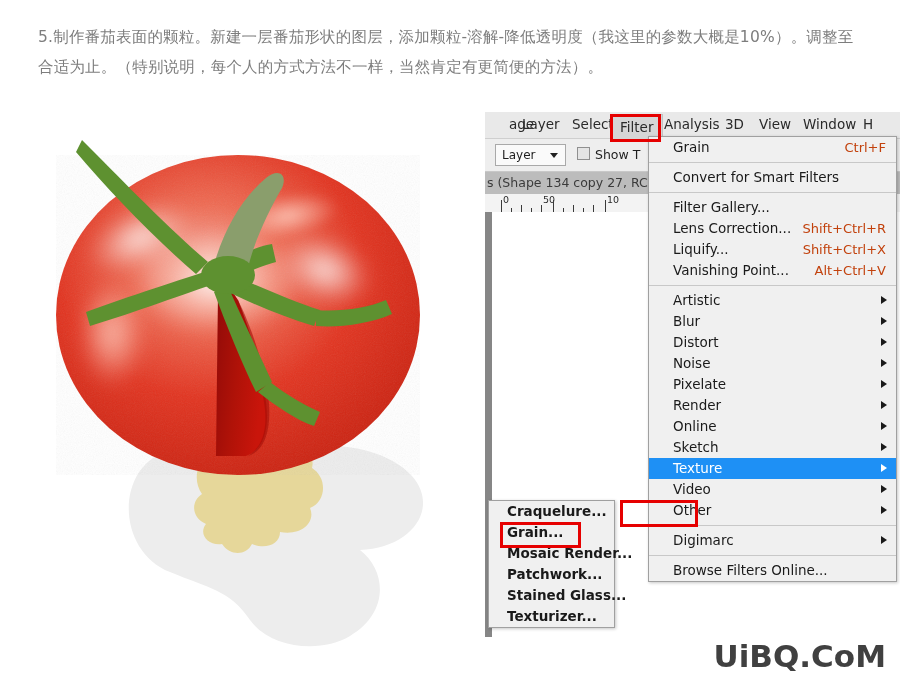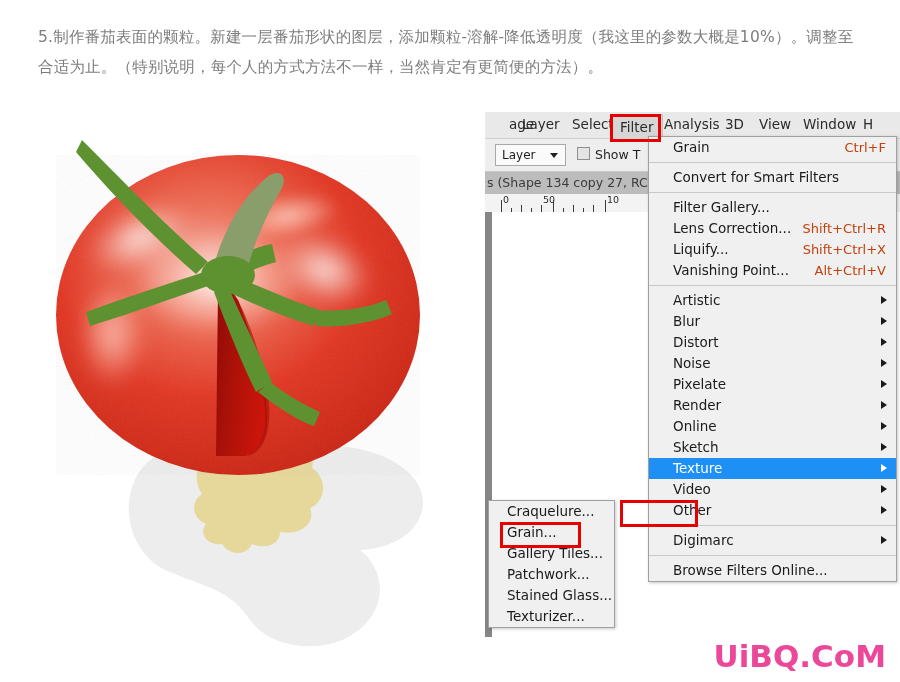--- a/index.html
+++ b/index.html
@@ -191,21 +191,21 @@
   .menu-item {
     position: relative;
     height: 21px;
     line-height: 21px;
     font-size: 13.5px;
     color: #1a1a1a;
     padding-left: 24px;
     font-family: "DejaVu Sans", "Liberation Sans", sans-serif;
     white-space: nowrap;
   }
-  #texture-submenu .menu-item { padding-left: 18px; }
+  #texture-submenu .menu-item { padding-left: 18px; font-weight: bold; }
   .menu-item .accel {
     position: absolute;
     right: 10px;
     top: 0;
     font-size: 13px;
     color: #c2410c;
   }
   .menu-item .arrow {
     position: absolute;
     right: 9px;
@@ -237,21 +237,21 @@
   #rb-texture { left: 620px; top: 500px;  width: 72px;  height: 21px; }
   #rb-grain   { left: 500px; top: 522px;  width: 75px;  height: 20px; }
 
   
   #watermark {
     position: absolute;
     right: 14px;
     bottom: 8px;
     font-size: 31px;
     font-weight: bold;
-    color: #ec4899;
+    color: #404040;
     letter-spacing: 0px;
     font-family: "DejaVu Sans", "Liberation Sans", sans-serif;
   }
 </style>
 </head>
 <body>
 
 <div id="instruction">5.制作番茄表面的颗粒。新建一层番茄形状的图层，添加颗粒-溶解-降低透明度（我这里的参数大概是10%）。调整至合适为止。（特别说明，每个人的方式方法不一样，当然肯定有更简便的方法）。</div>
 
 <div id="artwork">
@@ -475,21 +475,21 @@
 </div>
 
 <div class="menu" id="texture-submenu">
   <div class="menu-item">
     <span>Craquelure...</span>
   </div>
   <div class="menu-item">
     <span>Grain...</span>
   </div>
   <div class="menu-item">
-    <span>Gallery Tiles...</span>
+    <span>Mosaic Render...</span>
   </div>
   <div class="menu-item">
     <span>Patchwork...</span>
   </div>
   <div class="menu-item">
     <span>Stained Glass...</span>
   </div>
   <div class="menu-item">
     <span>Texturizer...</span>
   </div>

